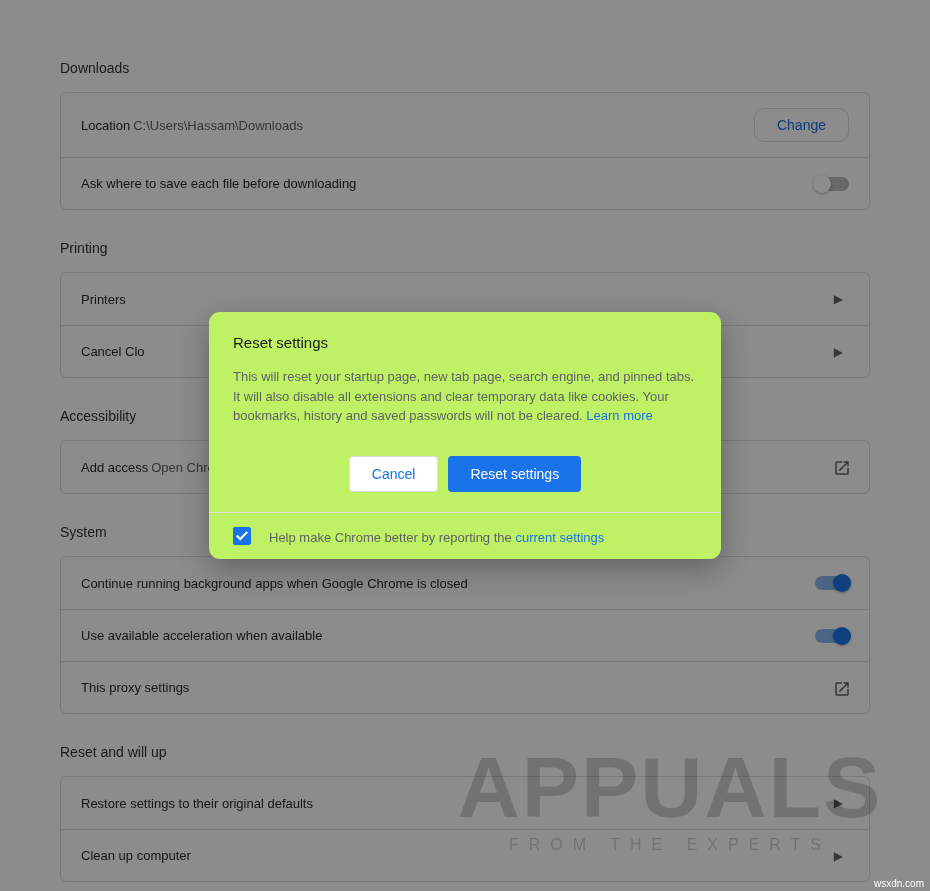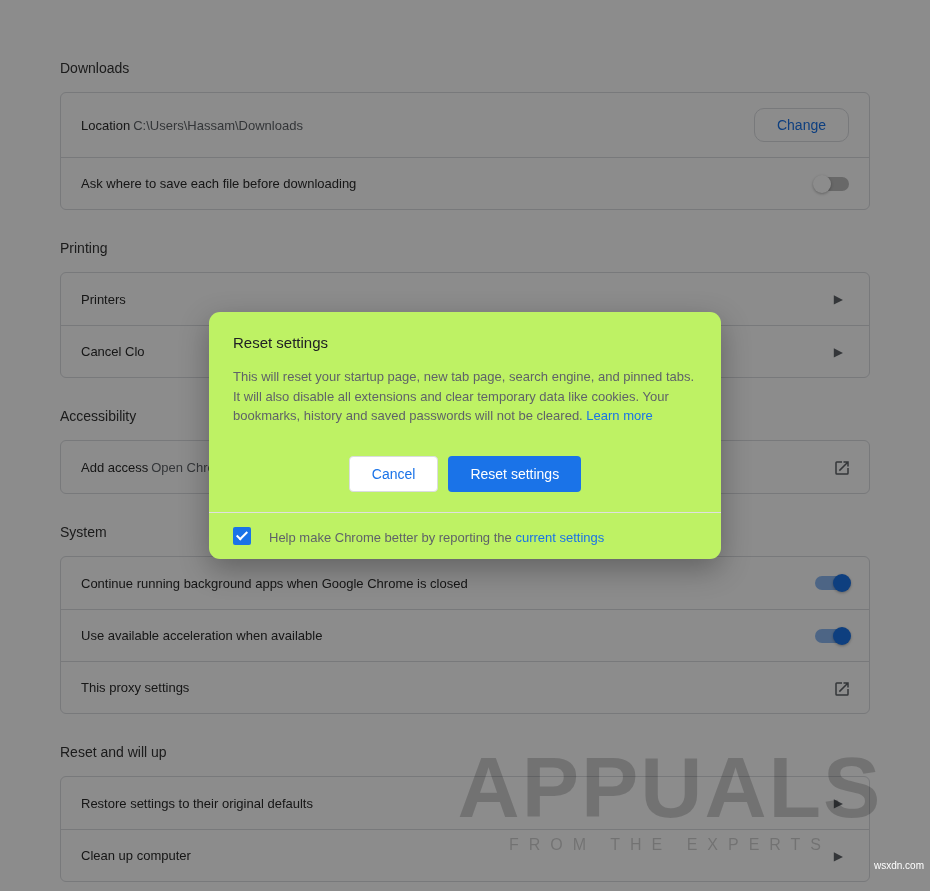--- a/index.html
+++ b/index.html
@@ -222,21 +222,21 @@
       flex-direction:column;
       align-items:center;
       justify-content:flex-end;
       padding-bottom:21px;
     }
     .watermark .big { font-size: 86px; font-weight: 900; letter-spacing: 2px; color:#000; line-height:.9;}
     .watermark .small { font-size:16px; letter-spacing:10px; color:#000; font-weight:400;margin-top:10px;}
     .attribution {
       position:absolute;
       right:6px;
-      bottom:20px;
+      bottom:2px;
       font-size:10px;
       color:#fff;
       z-index: 10;
     }
   </style>
 </head>
 <body>
 
 <div class="page">
 

